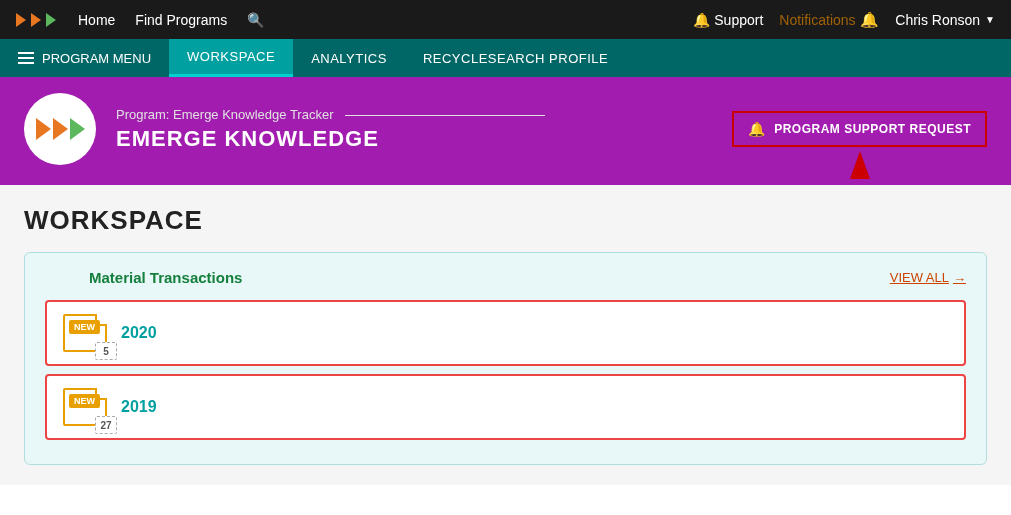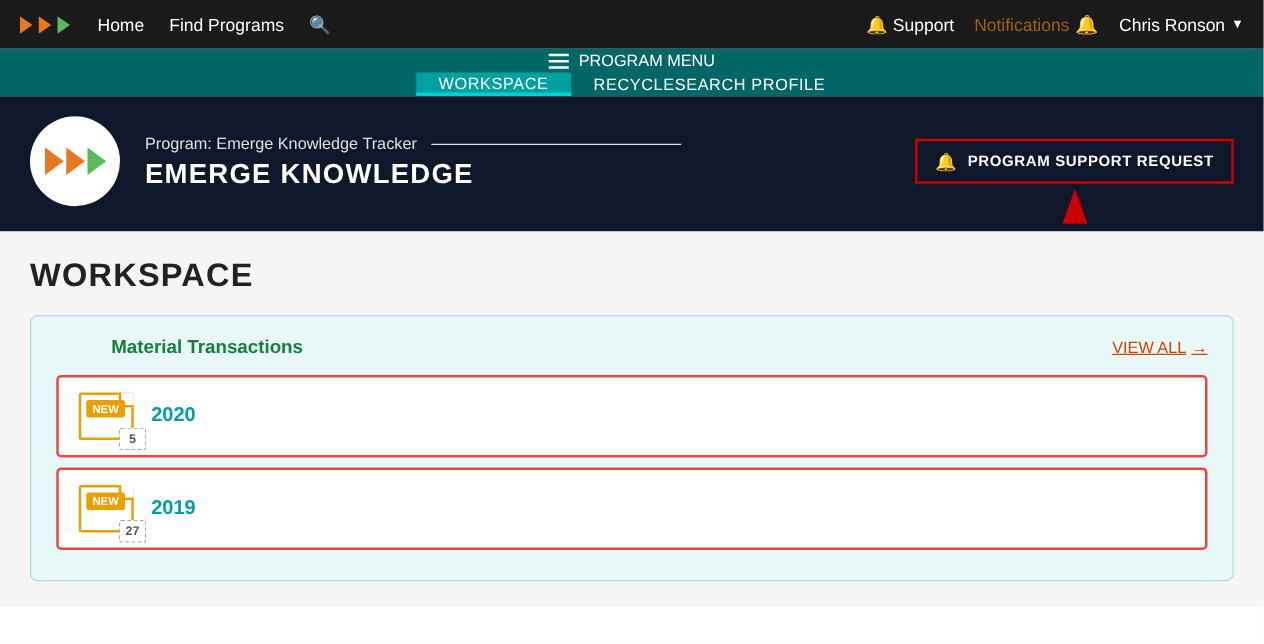--- a/index.html
+++ b/index.html
@@ -78,21 +78,20 @@
     }
     .chevron-down { font-size: 10px; }
 
     
     .secondary-nav {
       background: #006666;
       display: flex;
       align-items: center;
       height: 38px;
       padding: 0 0;
-      flex-direction: column;
     }
     .program-menu-btn {
       display: flex;
       align-items: center;
       gap: 8px;
       padding: 0 18px;
       height: 100%;
       color: #fff;
       font-size: 13px;
       cursor: pointer;
@@ -126,21 +125,21 @@
       text-transform: uppercase;
       letter-spacing: 0.5px;
     }
     .sec-nav-tab.active {
       background: #00a0a0;
       border-bottom: 3px solid #00d0d0;
     }
 
     
     .program-header {
-      background: #0f172a;
+      background: #a21caf;
       padding: 16px 24px 20px 24px;
       display: flex;
       align-items: center;
       justify-content: space-between;
       position: relative;
     }
     .program-header-left {
       display: flex;
       align-items: center;
       gap: 20px;
@@ -357,20 +356,21 @@
   <div class="program-menu-btn">
     <div class="hamburger">
       <span></span>
         <span></span>
         <span></span>
     </div>
     <span>PROGRAM MENU</span>
   </div>
   <div class="sec-nav-tabs">
     <div class="sec-nav-tab active">WORKSPACE</div>
+    <div class="sec-nav-tab">ANALYTICS</div>
     <div class="sec-nav-tab">RECYCLESEARCH PROFILE</div>
   </div>
 </nav>
 
 <div class="program-header">
   <div class="program-header-left">
     <div class="logo-circle">
       <div class="logo-arrows">
         <span class="logo-arrow-orange"></span>
         <span class="logo-arrow-orange"></span>

